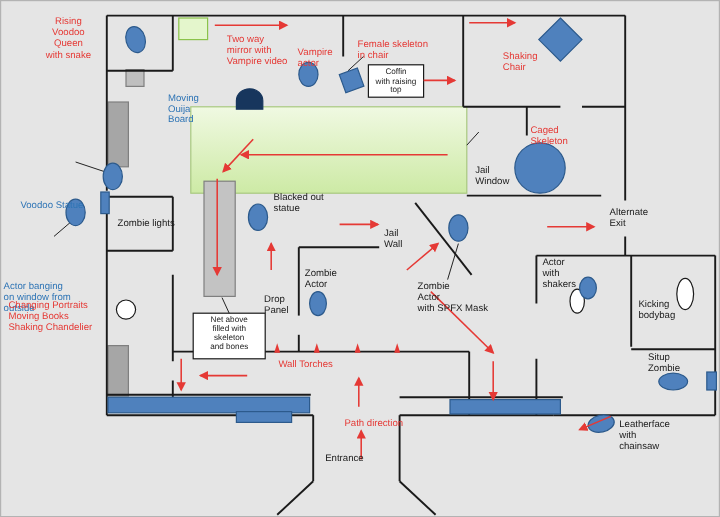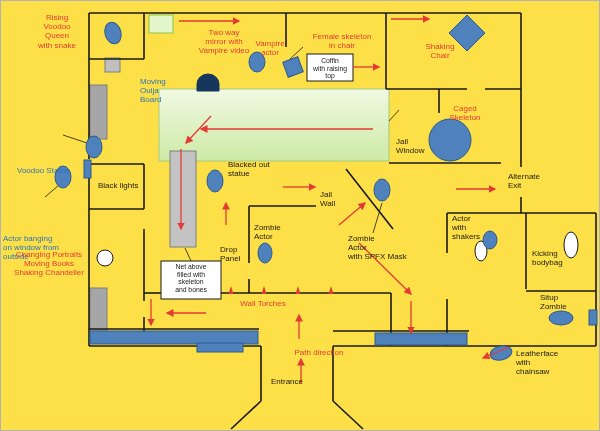--- a/index.html
+++ b/index.html
@@ -1,26 +1,26 @@
 <!DOCTYPE html>
 <html><head>
 <meta charset="utf-8">
 <style>
   html,body{margin:0;padding:0;background:#fff;}
   .stage{
-    position:relative;width:600px;height:431px;background:#fde047;
+    position:relative;width:600px;height:431px;background:#e5e5e5;
     box-sizing:border-box;border:1px solid #b3b3b3;overflow:hidden;
     font-family:"Liberation Sans",sans-serif;
   }
   .stage svg{position:absolute;left:0;top:0;}
   .lbl{
     position:absolute;font-size:8px;line-height:1.15;color:#1a1a1a;
     white-space:pre-line;letter-spacing:0;
   }
-  .red{color:#e53935;text-align:center;}
+  .red{color:#e53935;}
   .blue{color:#2e74b5;margin-top:38px;}
   .ctr{text-align:center;}
   .tiny{font-size:6.8px;line-height:1.12;}
 </style>
 </head>
 <body>
 
 <div class="stage">
 
   <svg width="600" height="431" viewBox="0 0 600 431">
@@ -166,21 +166,21 @@
 in chair</div>
   <div class="lbl tiny ctr" style="left:308px;top:56px;width:42px">Coffin
 with raising top</div>
   <div class="lbl red" style="left:418px;top:41px;width:42px">Shaking
 Chair</div>
   <div class="lbl" style="left:395px;top:136px;width:40px">Jail
 Window</div>
   <div class="lbl red" style="left:441px;top:103px;width:46px">Caged
 Skeleton</div>
   <div class="lbl blue" style="left:16px;top:127px;width:64px">Voodoo Statue</div>
-  <div class="lbl" style="left:97px;top:180px;width:55px">Black lights</div>
+  <div class="lbl" style="left:97px;top:180px;width:55px">Zombie lights</div>
   <div class="lbl blue" style="left:2px;top:195px;width:64px">Actor banging
 on window from
 outside</div>
   <div class="lbl" style="left:227px;top:159px;width:55px">Blacked out
 statue</div>
   <div class="lbl" style="left:319px;top:189px;width:28px">Jail
 Wall</div>
   <div class="lbl" style="left:507px;top:171px;width:48px">Alternate
 Exit</div>
   <div class="lbl red" style="left:6px;top:249px;width:84px">Changing Portraits

